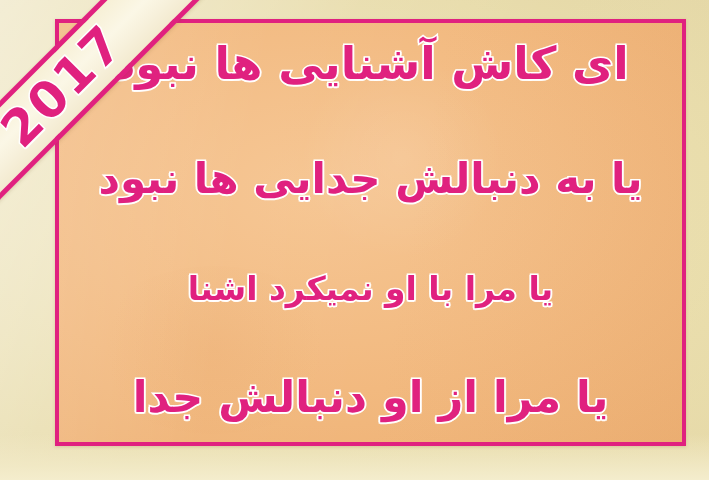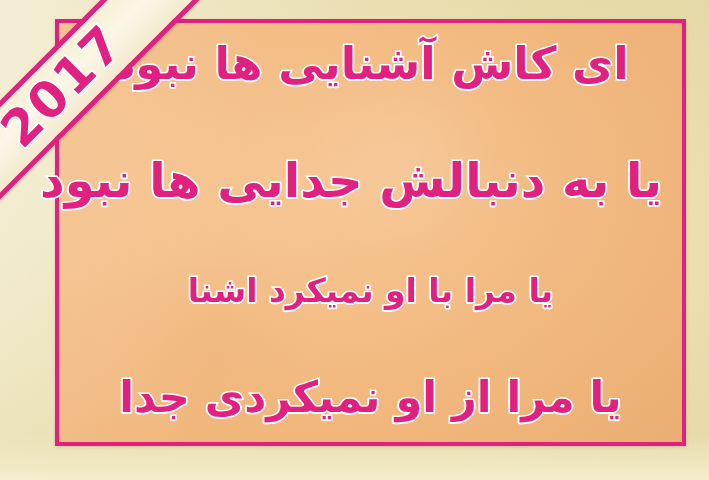--- a/index.html
+++ b/index.html
@@ -99,21 +99,21 @@
     letter-spacing: 0px;
     -webkit-text-stroke: 3px #ffffff;
     paint-order: stroke fill;
     text-shadow:
       0 2px 0 rgba(255,255,255,0.85),
       0 -1px 0 rgba(255,255,255,0.75),
       2px 0 0 rgba(255,255,255,0.70),
       -2px 0 0 rgba(255,255,255,0.70);
   }
   .poem-line.l1 { font-size: 45px; }
-  .poem-line.l2 { font-size: 48px; }
+  .poem-line.l2 { font-size: 42px; }
   .poem-line.l3 { font-size: 33px; }
   .poem-line.l4 { font-size: 43px; }
 
   
   .ribbon {
     position: absolute;
     left: -112px;
     top: 52px;
     width: 350px;
     height: 70px;
@@ -165,21 +165,21 @@
 
   <div class="panel-frame">
     <div class="panel-texture"></div>
     <div class="panel-blotch-a"></div>
     <div class="panel-blotch-b"></div>
 
     <div class="poem">
       <div class="poem-line l1">ای کاش آشنایی ها نبود</div>
       <div class="poem-line l2">یا به دنبالش جدایی ها نبود</div>
       <div class="poem-line l3">یا مرا با او نمیکرد اشنا</div>
-      <div class="poem-line l4">یا مرا از او نمیکردی جدا</div>
+      <div class="poem-line l4">یا مرا از او دنبالش جدا</div>
     </div>
   </div>
 
   <div class="ribbon-shadow"></div>
 
   <div class="ribbon">
     <span class="ribbon-year">2017</span>
   </div>
 
 </div>

